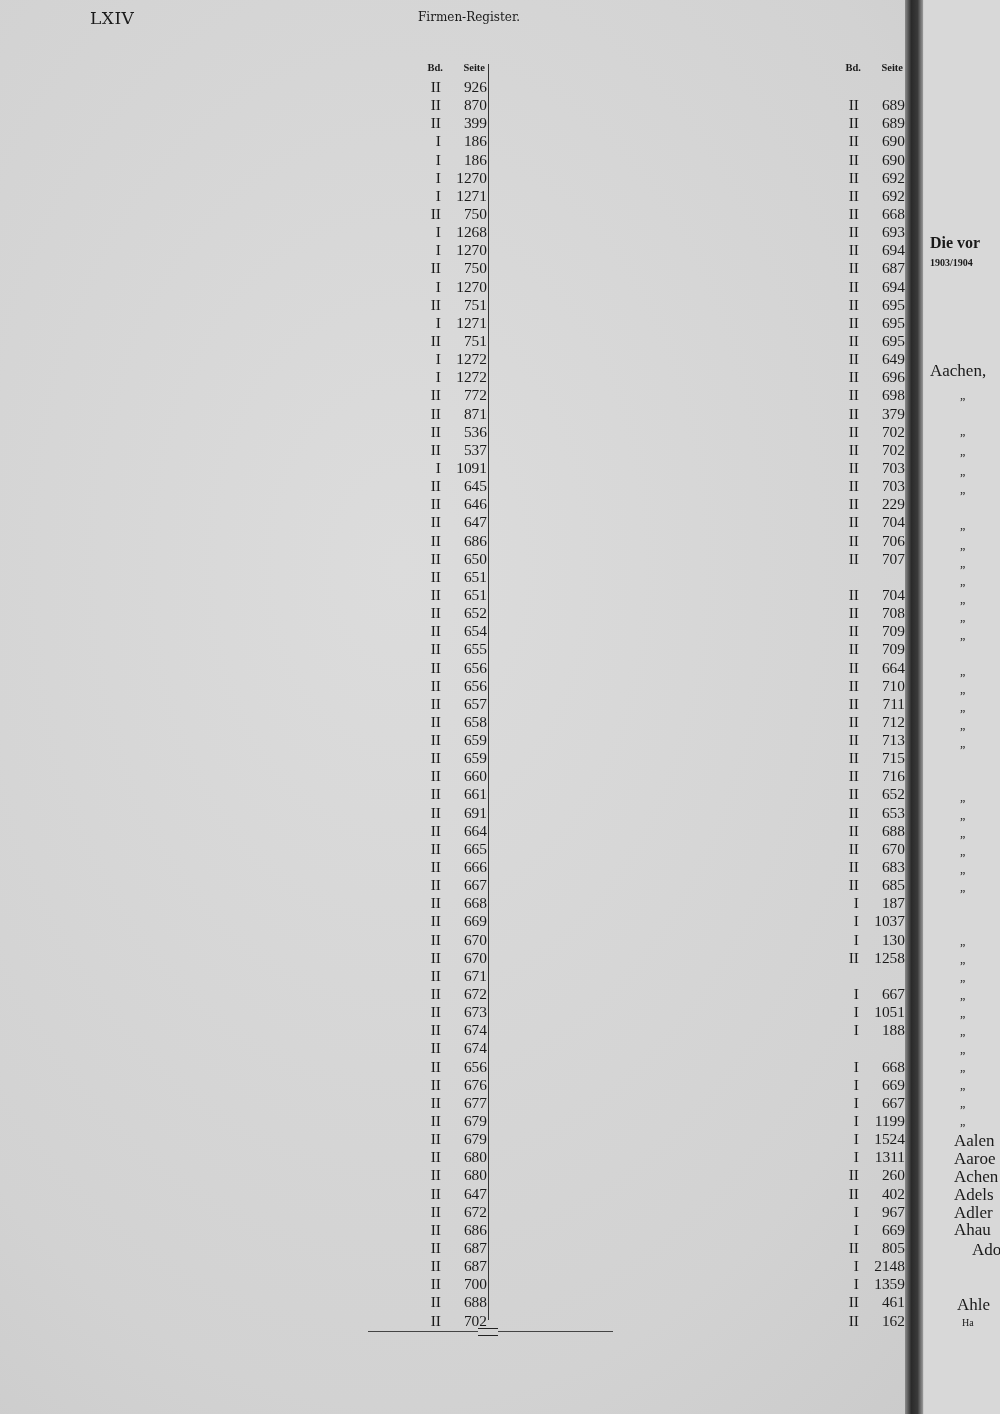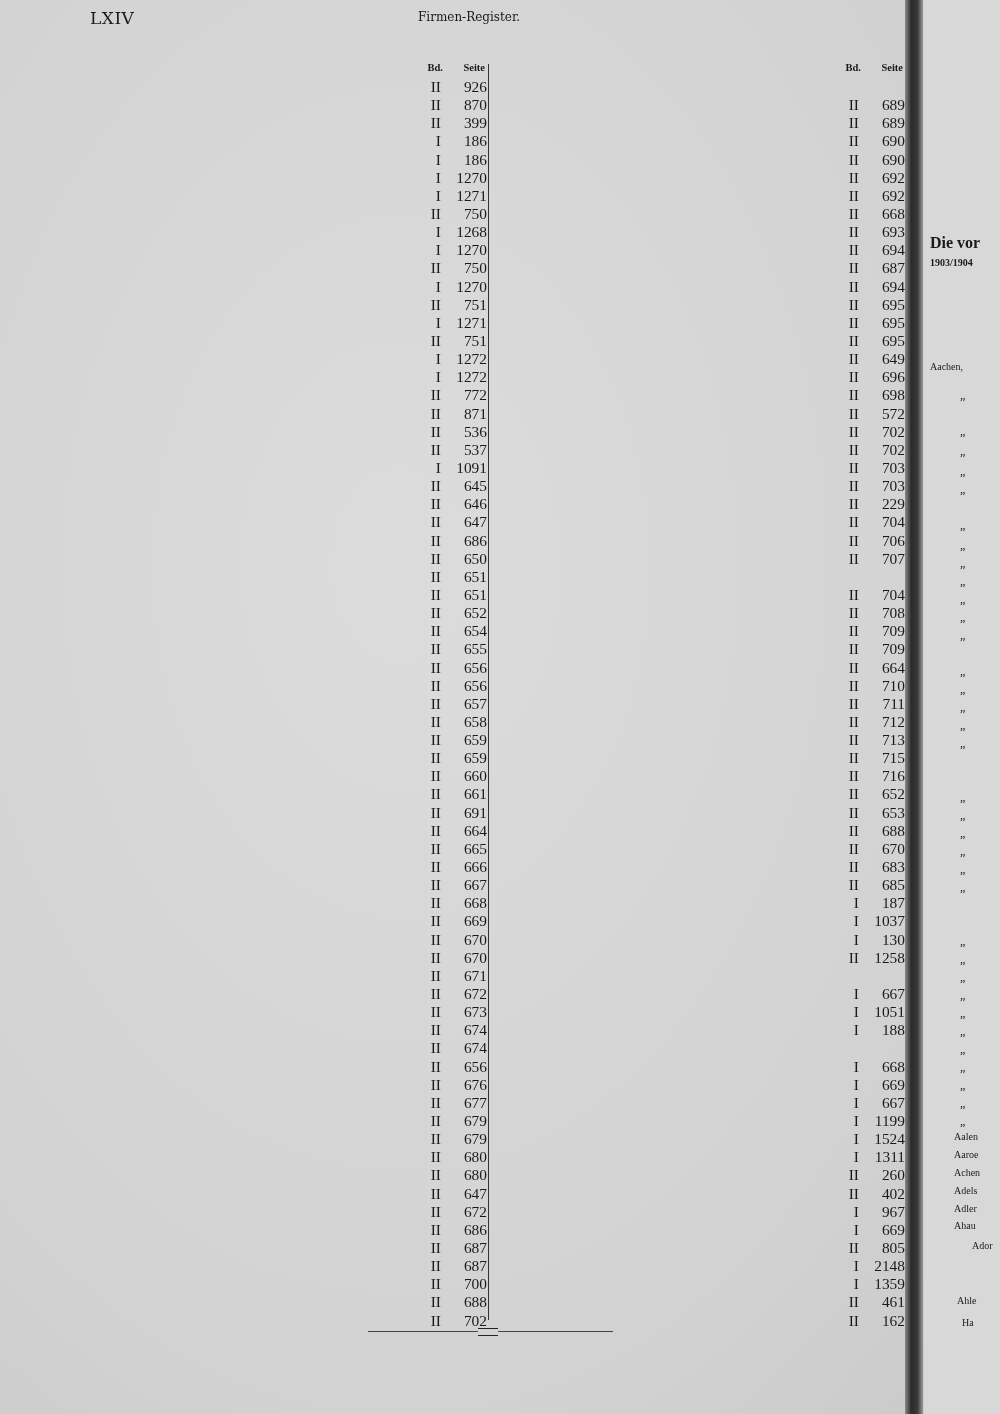--- a/index.html
+++ b/index.html
@@ -26,21 +26,21 @@
   .col-head .h-seite { position: absolute; right: 2px; top: 2px; }
   .row { position: relative; height: 18.15px; line-height: 18.15px; white-space: nowrap; }
   .row .name { position: absolute; left: 0; right: 80px; overflow: hidden; }
   .row .bd { position: absolute; right: 46px; width: 34px; text-align: right; }
   .row .seite { position: absolute; right: 0; width: 44px; text-align: right; }
   .binding-shadow {
     position: absolute; left: 905px; top: 0; width: 18px; height: 1414px;
     background: linear-gradient(90deg, #8a8a8a 0%, #2a2a2a 35%, #3a3a3a 70%, #9a9a9a 100%);
   }
   .next-page { position: absolute; left: 924px; top: 0; width: 76px; height: 1414px; overflow: hidden; background: #d8d8d8; }
-  .next-page .np-text { position: absolute; font-family: "Liberation Serif", serif; font-size: 10px; white-space: nowrap; }
+  .next-page .np-text { position: absolute; font-family: "Liberation Serif", serif; font-size: 17px; white-space: nowrap; }
   .np-bold { font-weight: bold; }
   .ornament { position: absolute; left: 368px; top: 1330px; width: 245px; height: 4px; }
   .ornament .line { position: absolute; top: 1px; height: 1px; background: #444; }
   .ornament .knot { position: absolute; left: 110px; top: -2px; width: 20px; height: 6px; border-top: 1px solid #222; border-bottom: 1px solid #222; }
 </style>
 </head>
 <body>
 
 <div class="page">
   <div class="page-number">LXIV</div>
@@ -494,21 +494,21 @@
           <span class="seite">696</span>
         </div>
         <div class="row">
           <span class="name"></span>
           <span class="bd">II</span>
           <span class="seite">698</span>
         </div>
         <div class="row">
           <span class="name"></span>
           <span class="bd">II</span>
-          <span class="seite">572</span>
+          <span class="seite">379</span>
         </div>
         <div class="row">
           <span class="name"></span>
           <span class="bd">II</span>
           <span class="seite">702</span>
         </div>
         <div class="row">
           <span class="name"></span>
           <span class="bd">II</span>
           <span class="seite">702</span>

